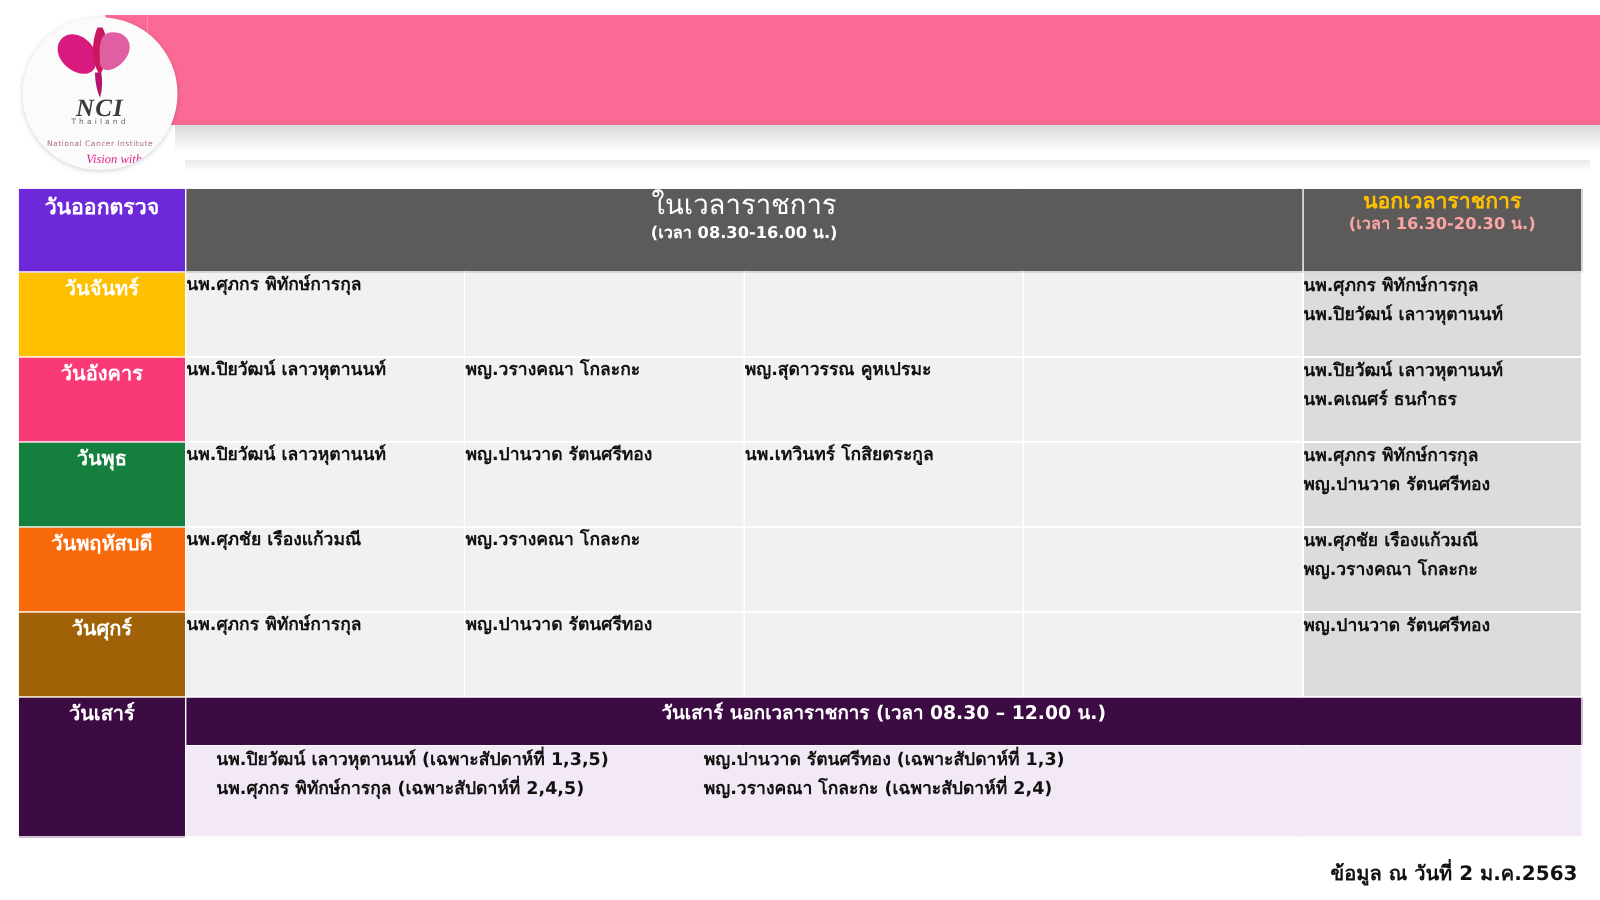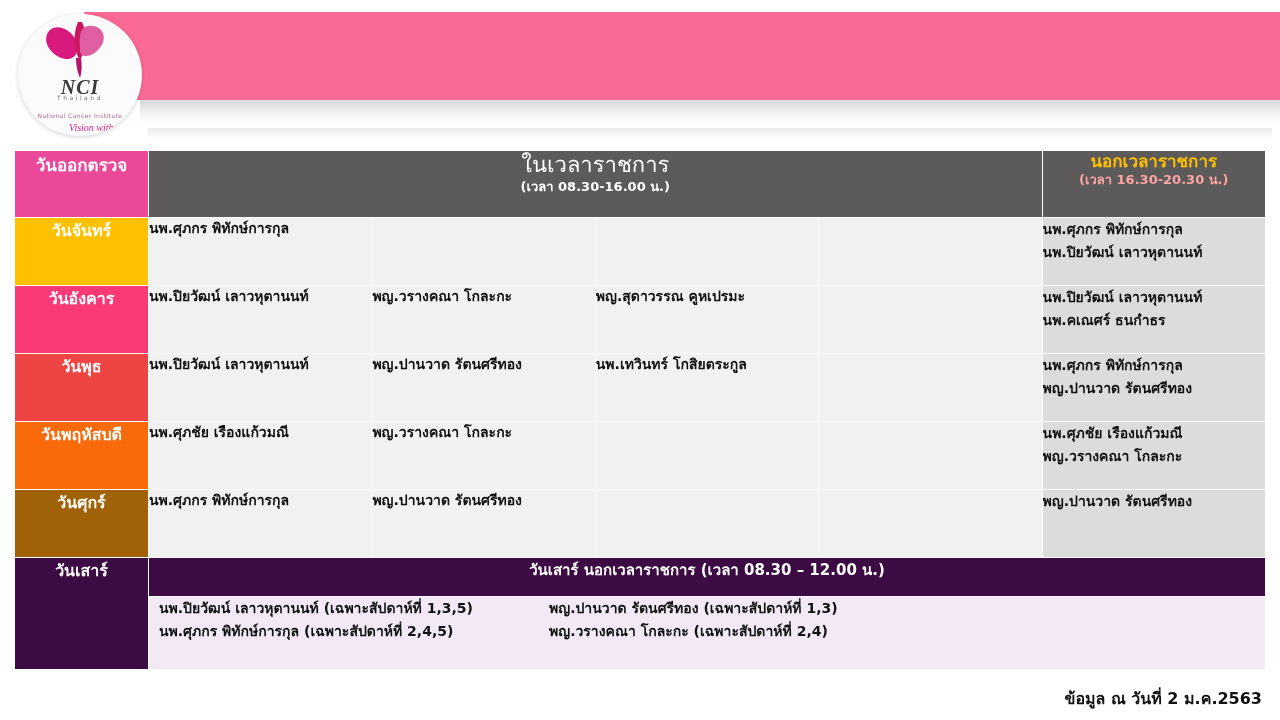--- a/index.html
+++ b/index.html
@@ -79,36 +79,36 @@
   }
   .tbl td,.tbl th{padding:0;vertical-align:top;}
 
   .hd{
     background:#5D5B59;color:#ffffff;
     border:1px solid #ffffff;
     text-align:center;vertical-align:middle;
   }
   .hd-day{
     width:133px;font-size:17px;font-weight:bold;
-    height:66px;background:#ec4899;
+    height:66px;background:#6d28d9;
   }
   .hd-main-t1{font-size:22px;font-weight:normal;line-height:1.25;}
   .hd-main-t2{font-size:13px;font-weight:bold;line-height:1.3;}
   .hd-after-t1{font-size:17px;font-weight:bold;color:#FFC000;line-height:1.25;}
   .hd-after-t2{font-size:13px;font-weight:bold;color:#fca5a5;line-height:1.3;}
 
   .day-cell{
     width:133px;height:67px;
     color:#ffffff;font-size:16px;font-weight:bold;
     text-align:center;vertical-align:middle;
     border:1px solid #ffffff;
   }
   .c-mon{background:#FFC000;}
   .c-tue{background:#FA3A77;}
-  .c-wed{background:#ef4444;}
+  .c-wed{background:#15803d;}
   .c-thu{background:#F96A0B;}
   .c-fri{background:#a16207;}
 
   .slot{
     background:#F1F1F1;border:1px solid #ffffff;
     height:67px;
     padding:9px 0 0 10px;
     font-size:14px;color:#111111;font-weight:bold;
     line-height:1.55;white-space:nowrap;overflow:hidden;
   }
@@ -130,21 +130,21 @@
     border:1px solid #ffffff;
     text-align:center;vertical-align:middle;
     height:38px;font-size:15px;font-weight:bold;
   }
   .sat-body{
     background:#F3E9F6;border:1px solid #ffffff;
     height:72px;padding:8px 0 0 0;
     vertical-align:top;
   }
   .sat-grid{
-    display:flex;padding-left:10px;align-items:center;
+    display:flex;padding-left:24px;align-items:center;
   }
   .sat-col{font-size:14px;color:#111111;font-weight:bold;line-height:1.65;white-space:nowrap;}
   .sat-col.col1{width:390px;}
   .sat-col.col2{width:400px;}
   .sat-day{
     background:#3D0B43;color:#ffffff;width:133px;
     vertical-align:middle;text-align:center;
     font-size:16px;font-weight:bold;border:1px solid #ffffff;
   }
 

